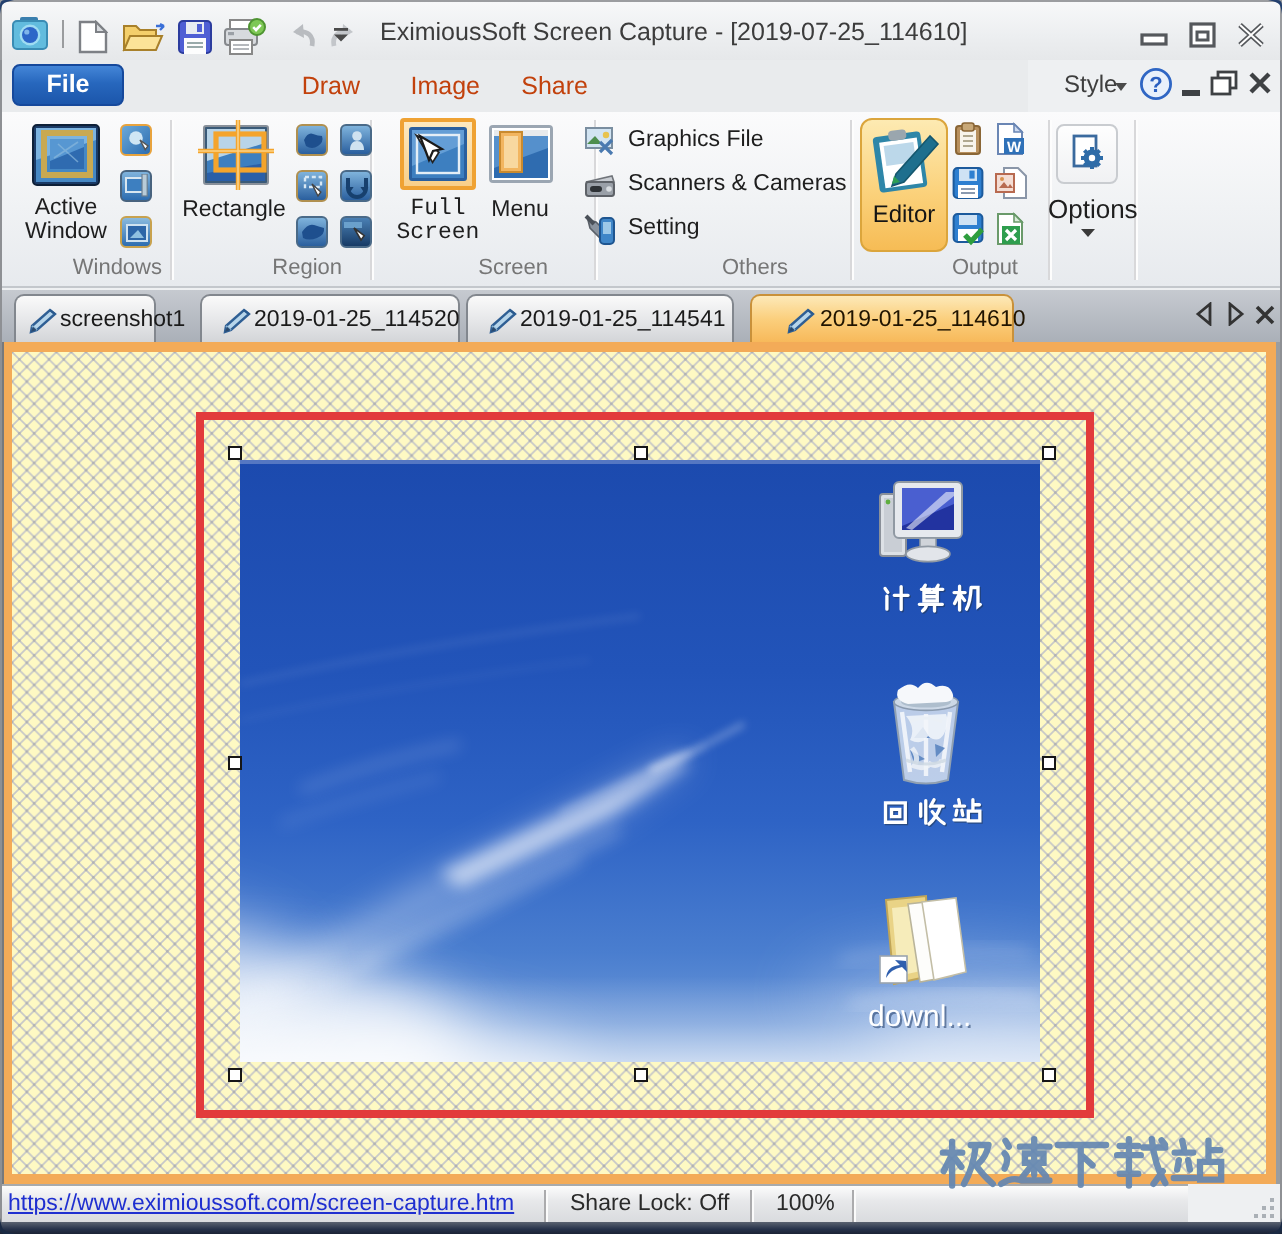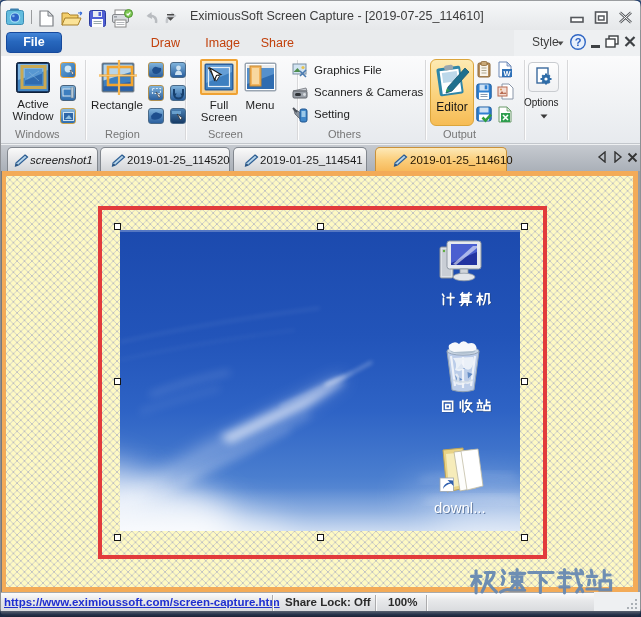--- a/index.html
+++ b/index.html
@@ -17,21 +17,21 @@
   background:linear-gradient(#4486d8,#2767bd 45%,#1c56ab);border:1px solid #16499c;
   color:#fff;font-size:12.5px;font-weight:bold;text-align:center;line-height:19px;}
 .rtab{position:absolute;top:0px;height:26px;font-size:12.5px;color:#c2410c;text-align:right;}
 #capturetab{position:absolute;left:64px;top:0px;width:70px;height:27px;background:#fdfdfd;
   border:1px solid #bcbec0;border-bottom:none;border-radius:4px 4px 0 0;
   font-size:13px;color:#111;text-align:center;line-height:25px;}
 
 #ribbon{position:absolute;left:1px;top:56px;width:639px;height:88px;
   background:linear-gradient(#fbfbfc,#f0f2f4 55%,#e7eaee);border-bottom:1px solid #c3c7cc;}
 .gsep{position:absolute;top:4px;width:1px;height:80px;background:#d8d8da;box-shadow:1px 0 0 #fdfdfd;}
-.glabel{position:absolute;top:72px;font-size:11px;color:#767676;text-align:left;}
+.glabel{position:absolute;top:72px;font-size:11px;color:#767676;text-align:right;}
 .bigtxt{position:absolute;font-size:11.5px;color:#1e1e1e;text-align:center;line-height:12px;}
 .smicon{position:absolute;width:16px;height:16px;border-radius:3px;}
 
 #doctabs{position:absolute;left:1px;top:145px;width:639px;height:26px;
   background:linear-gradient(#c6cad0,#aab0b8);}
 .dtab{position:absolute;top:2px;height:24px;border:1px solid #82878e;border-bottom:none;
   border-radius:5px 5px 0 0;background:linear-gradient(#fafafa,#e7e8ea 50%,#d3d5d8);
   font-size:11.5px;color:#1a1a1a;}
 .dtab .txt{position:absolute;left:22px;top:6px;white-space:nowrap;}
 .dtab svg{position:absolute;left:6px;top:4px;}
@@ -42,21 +42,21 @@
 #dtab4{background:linear-gradient(#fde9b8,#fbcf7d 50%,#f7b95a);border-color:#c9913a;color:#201400;}
 
 #canvaswrap{position:absolute;left:1px;top:171px;width:639px;height:421px;background:#f3ab58;}
 #checker{position:absolute;left:5px;top:5px;width:627px;height:411px;background:#fef9c3;}
 #chkbg{position:absolute;left:0;top:0;}
 #redrect{position:absolute;left:92px;top:30px;width:449px;height:353px;border:4px solid #e23b3b;}
 #photo{position:absolute;left:114px;top:54px;width:400px;height:301px;}
 .handle{position:absolute;width:7px;height:7px;background:#fff;border:1.5px solid #161616;}
 
 #statusbar{position:absolute;left:1px;top:592px;width:593px;height:20px;
-  background:linear-gradient(#fcfcfc,#e7e8ea 40%,#d8dadd);border-top:1px solid #a8aaac;font-weight:bold;}
+  background:linear-gradient(#fcfcfc,#e7e8ea 40%,#d8dadd);border-top:1px solid #a8aaac;}
 #bottomband{position:absolute;left:0px;top:611px;width:641px;height:6px;
   background:linear-gradient(#5a6270,#26324a 60%,#1b2335);}
 .sbsep{position:absolute;top:2px;width:2px;height:16px;border-left:1px solid #ababad;border-right:1px solid #fbfbfb;}
 </style>
 </head>
 <body>
 <div id="frame">
   <div id="titlebar">
 
     <svg class="abs" style="left:5px;top:7px;" width="18" height="17" viewBox="0 0 18 17">
@@ -226,21 +226,21 @@
 
     <div class="abs" style="left:199px;top:3px;width:38px;height:36px;border:2px solid #efa233;border-radius:2px;background:linear-gradient(#fde9c0,#f8cf8a);"></div>
     <svg class="abs" style="left:203px;top:7px;" width="30" height="28" viewBox="0 0 30 28">
       <rect x="0.5" y="0.5" width="29" height="27" rx="1.5" fill="#2a5f9e"></rect>
       <rect x="2" y="2" width="26" height="24" fill="#3d7fc0"></rect>
       <path d="M2 2h26v7L2 20z" fill="#68a2d8" opacity="0.9"></path>
       <rect x="4.5" y="4.5" width="21" height="19" fill="none" stroke="#e4eef6" stroke-width="1.2"></rect>
       <path d="M8 3l9 15 3.5-5.5L14 6z" fill="#fff" stroke="#222" stroke-width="1" transform="translate(-3 2) scale(0.9)"></path>
       <path d="M6 5l4.5 12 2-4.5 4.5-1z" fill="#fff" stroke="#1a1a1a" stroke-width="1.1"></path>
     </svg>
-    <div class="bigtxt" style="left:192px;top:43px;width:52px;">Full<br>Screen</div>
+    <div class="bigtxt" style="left:192px;top:43px;width:52px;font-family:Liberation Mono, monospace;">Full<br>Screen</div>
     <svg class="abs" style="left:243px;top:6px;" width="33" height="30" viewBox="0 0 33 30">
       <rect x="0.5" y="0.5" width="32" height="29" rx="2" fill="#9ba6b2"></rect>
       <rect x="2" y="2" width="29" height="26" fill="#fff"></rect>
       <rect x="3" y="3" width="27" height="3" fill="#e8eaec"></rect>
       <rect x="3" y="6" width="27" height="21" fill="#2f6cb0"></rect>
       <path d="M3 6h27v6L3 22z" fill="#5590cc"></path>
       <rect x="6" y="4" width="11" height="20" fill="#f2b560" stroke="#c98a2e" stroke-width="1"></rect>
       <rect x="8" y="6" width="7" height="16" fill="#f8d8a0"></rect>
     </svg>
     <div class="bigtxt" style="left:236px;top:43px;width:46px;">Menu</div>
@@ -320,27 +320,27 @@
     <svg class="abs" style="left:535px;top:11px;" width="16" height="20" viewBox="0 0 16 20">
       <rect x="1" y="1" width="11" height="15" fill="#fff" stroke="#3a6a9e" stroke-width="1.4"></rect>
       <g fill="#2e6ca8">
           <circle cx="10" cy="12" r="4.2"></circle>
       <g stroke="#2e6ca8" stroke-width="2">
             <path d="M10 6.5v11M4.5 12h11M6.2 8.2l7.6 7.6M13.8 8.2l-7.6 7.6"></path>
           </g>
         </g>
       <circle cx="10" cy="12" r="1.6" fill="#fff"></circle>
     </svg>
-    <div class="abs" style="left:523px;top:41px;width:40px;font-size:10px;color:#1e1e1e;">Options</div>
+    <div class="abs" style="left:523px;top:41px;width:40px;text-align:center;font-size:13px;color:#1e1e1e;">Options</div>
     <svg class="abs" style="left:539px;top:58px;" width="8" height="5" viewBox="0 0 8 5">
         <path d="M0.5 0.5h7L4 4.5z" fill="#3a3a3a"></path>
       </svg>
   </div>
   <div id="doctabs">
-    <div class="dtab" style="left:6px;width:91px;font-style:italic;">
+    <div class="dtab" style="left:6px;width:71px;">
         <svg width="15" height="15" viewBox="0 0 15 15">
           <path d="M2 11l9-8 2.5 2-9 8L1.5 14z" fill="#b7d5ea" stroke="#2f5f94" stroke-width="1.2"></path>
           <path d="M11 3l2.5 2" stroke="#2a5a8e" stroke-width="1"></path>
           <path d="M2 11l2.5 2" stroke="#8ab4d4" stroke-width="1"></path>
           <path d="M1.5 14l1-2.6 1.8 1.6z" fill="#2a4a6e"></path>
         </svg>
         <div class="txt">screenshot1</div>
       </div>
     <div class="dtab" style="left:99px;width:130px;padding-left:4px;">
         <svg width="15" height="15" viewBox="0 0 15 15">

